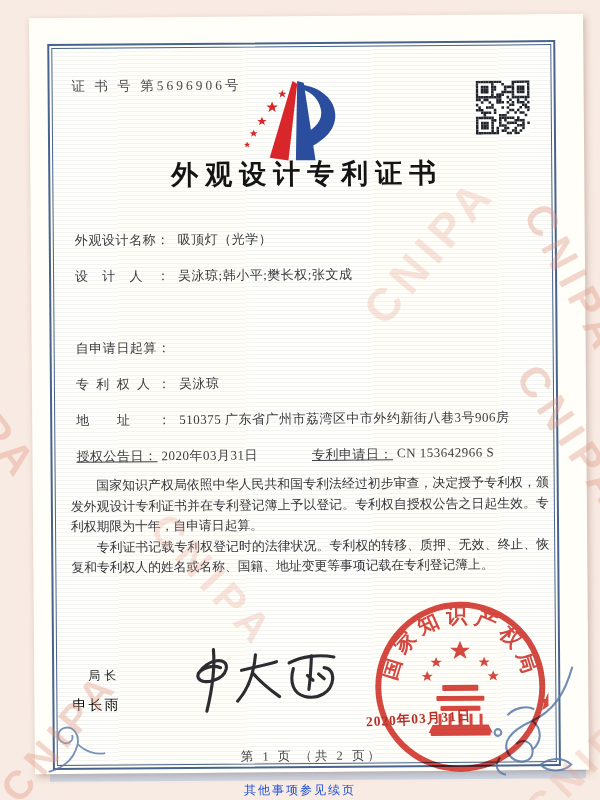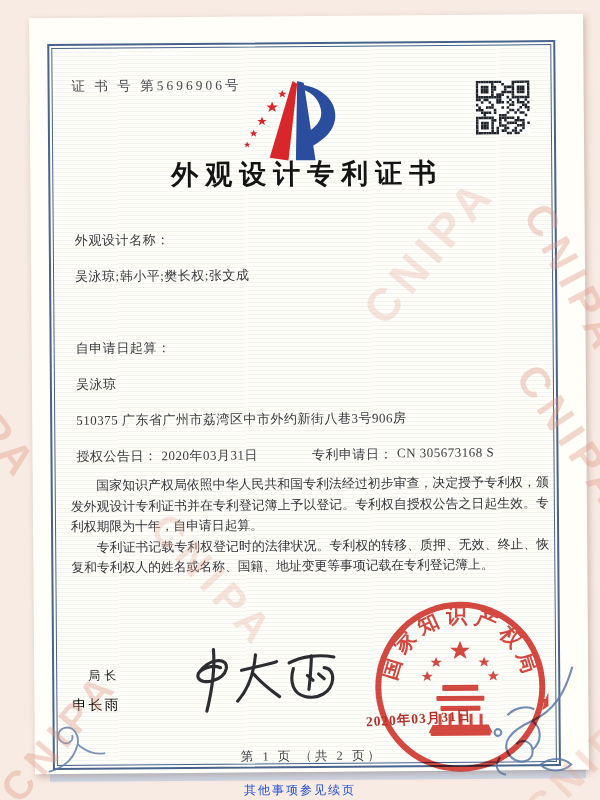--- a/index.html
+++ b/index.html
@@ -41,21 +41,21 @@
     font-size:27px;font-weight:bold;letter-spacing:7px;color:#141414;
   }
   
   .fields{position:absolute;left:44px;top:214px;right:40px;font-size:13px;color:#3c3c40;}
   .row{display:flex;height:21px;margin-bottom:15px;letter-spacing:0.5px;}
   .row .lbl{
     width:95px;min-width:95px;margin-right:8px;
     text-align:justify;text-align-last:justify;
   }
   .row .val{white-space:nowrap;}
-  .row.grant .lbl{width:auto;min-width:0;text-align-last:auto;margin-right:4px;}
+  .row.grant .lbl{width:auto;min-width:0;text-align-last:auto;margin-right:4px;text-decoration:underline;}
   .row.grant .pair2{margin-left:54px;display:flex;}
   
   .body-text{
     position:absolute;left:38px;top:458px;width:478px;
     font-size:12.8px;line-height:20.5px;text-align:justify;color:#35353a;
   }
   .body-text p{margin:0;text-indent:2em;}
   
   .signer-title{position:absolute;left:54px;top:650px;font-size:12px;letter-spacing:4px;color:#222;}
   .signer-name{position:absolute;left:38px;top:679px;font-size:14px;letter-spacing:2px;color:#000000;}
@@ -347,41 +347,45 @@
           <rect x="40" y="50" width="2.5" height="2.5"></rect>
         </g>
     </svg>
   </div>
 
   <div class="title">外观设计专利证书</div>
 
   <div class="fields">
     <div class="row">
       <span class="lbl">外观设计名称：</span>
-    </div>
-    <div class="row">
+      <span class="val">吸顶灯（光学）</span>
+    </div>
+    <div class="row">
+      <span class="lbl">设计人：</span>
       <span class="val">吴泳琼;韩小平;樊长权;张文成</span>
     </div>
     <div class="row">
     </div>
     <div class="row">
       <span class="lbl">自申请日起算：</span>
     </div>
     <div class="row">
+      <span class="lbl">专利权人：</span>
       <span class="val">吴泳琼</span>
     </div>
     <div class="row">
+      <span class="lbl">地址：</span>
       <span class="val">510375 广东省广州市荔湾区中市外约新街八巷3号906房</span>
     </div>
     <div class="row grant">
       <span class="lbl">授权公告日：</span>
       <span class="val">2020年03月31日</span>
       <span class="pair2">
         <span class="lbl">专利申请日：</span>
-        <span class="val">CN 305673168 S</span>
+        <span class="val">CN 153642966 S</span>
       </span>
     </div>
   </div>
 
   <div class="body-text">
     <p>国家知识产权局依照中华人民共和国专利法经过初步审查，决定授予专利权，颁发外观设计专利证书并在专利登记簿上予以登记。专利权自授权公告之日起生效。专利权期限为十年，自申请日起算。</p>
     <p>专利证书记载专利权登记时的法律状况。专利权的转移、质押、无效、终止、恢复和专利权人的姓名或名称、国籍、地址变更等事项记载在专利登记簿上。</p>
   </div>
 
   <div class="signer-title">局长</div>

